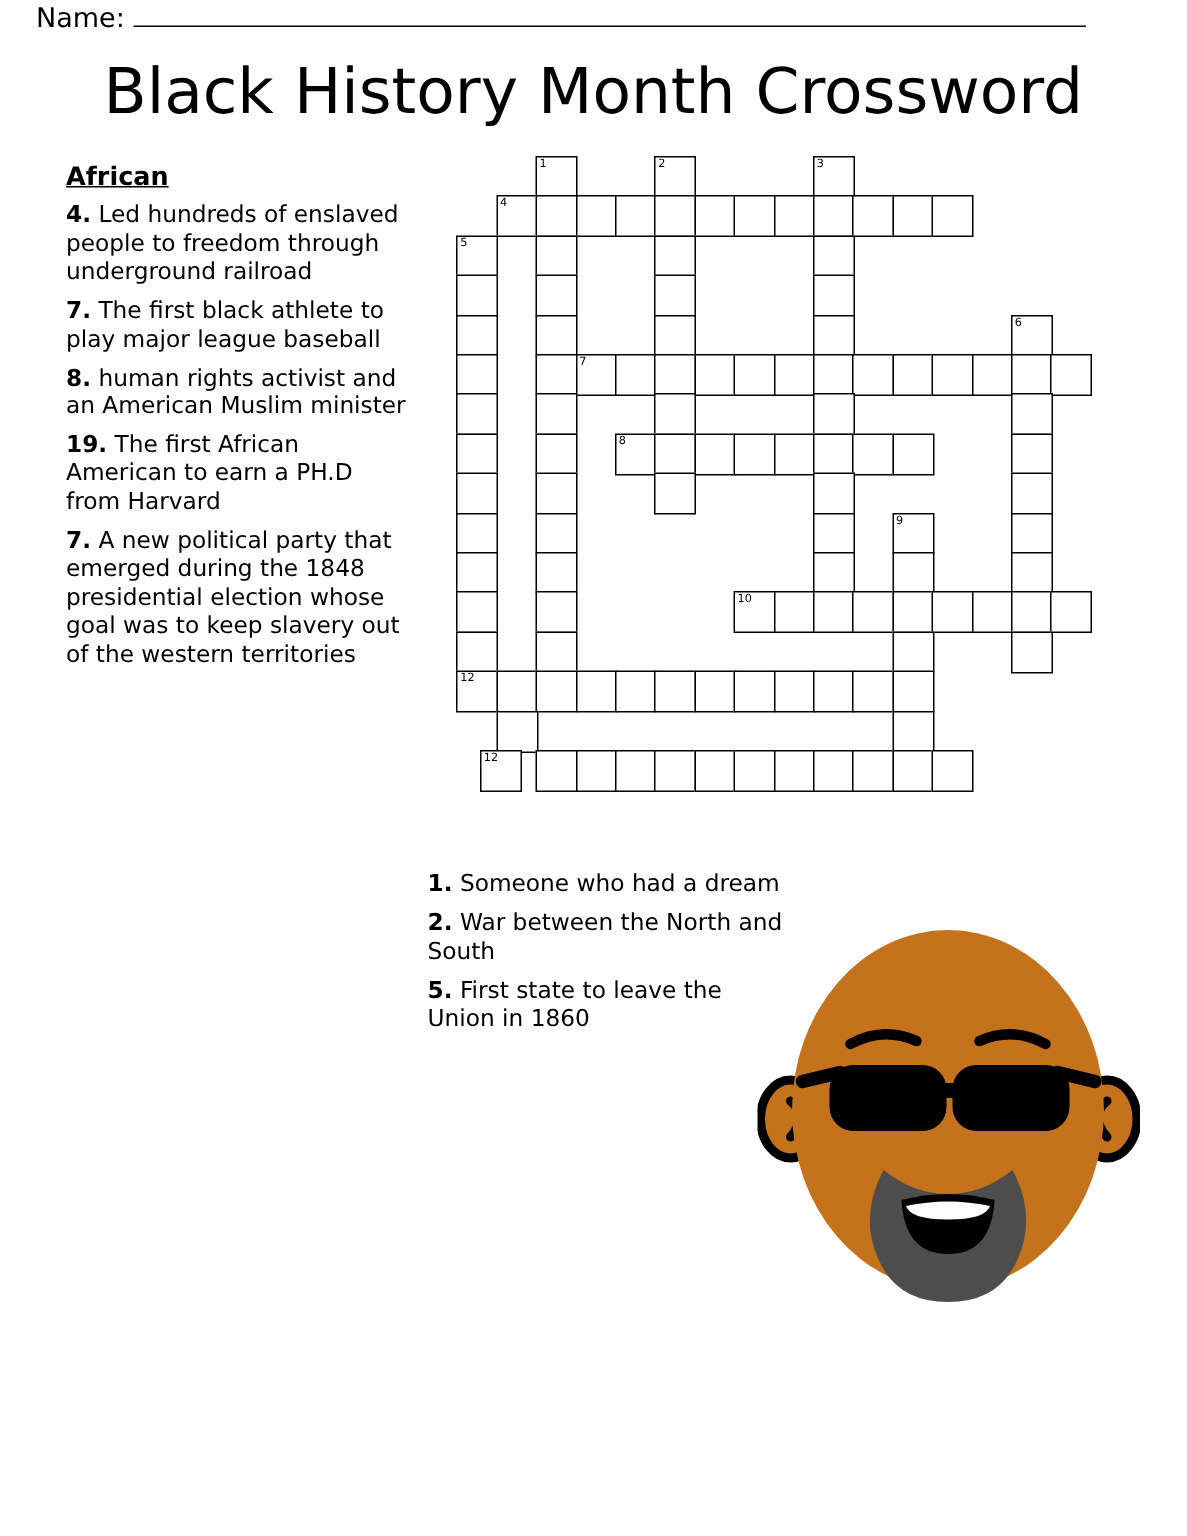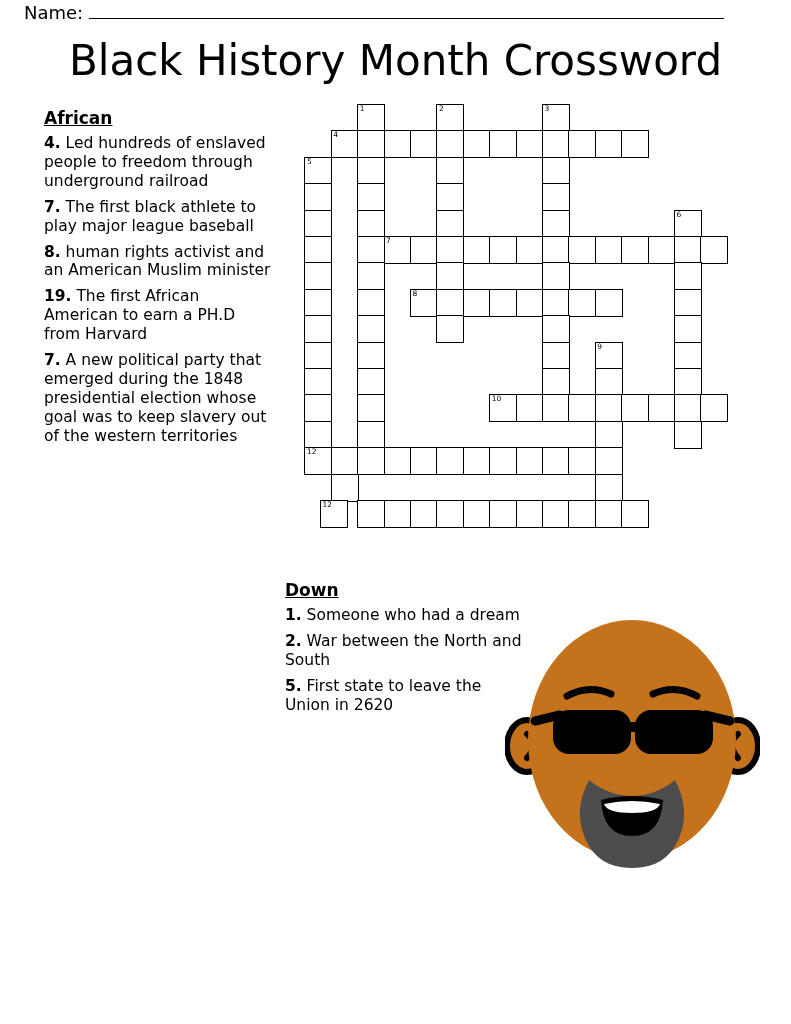--- a/index.html
+++ b/index.html
@@ -133,30 +133,29 @@
   </div>
   <div class="clue">
     <span class="num">19.</span><span> The first African American to earn a PH.D from Harvard</span>
   </div>
   <div class="clue">
     <span class="num">7.</span><span> A new political party that emerged during the 1848 presidential election whose goal was to keep slavery out of the western territories</span>
   </div>
 </div>
 
 <div class="clues-down">
-  <div class="clue-heading">Down</div>
 
   <div class="clue">
     <span class="num">1.</span><span> Someone who had a dream</span>
   </div>
   <div class="clue">
     <span class="num">2.</span><span> War between the North and South</span>
   </div>
   <div class="clue">
-    <span class="num">5.</span><span> First state to leave the Union in 2620</span>
+    <span class="num">5.</span><span> First state to leave the Union in 1860</span>
   </div>
 </div>
 
 <div id="grid">
     <div class="cell" style="left: 79.2px; top: 0px;">
       <span class="cnum">1</span>
     </div>
     <div class="cell" style="left: 158.4px; top: 0px;">
       <span class="cnum">2</span>
     </div>

